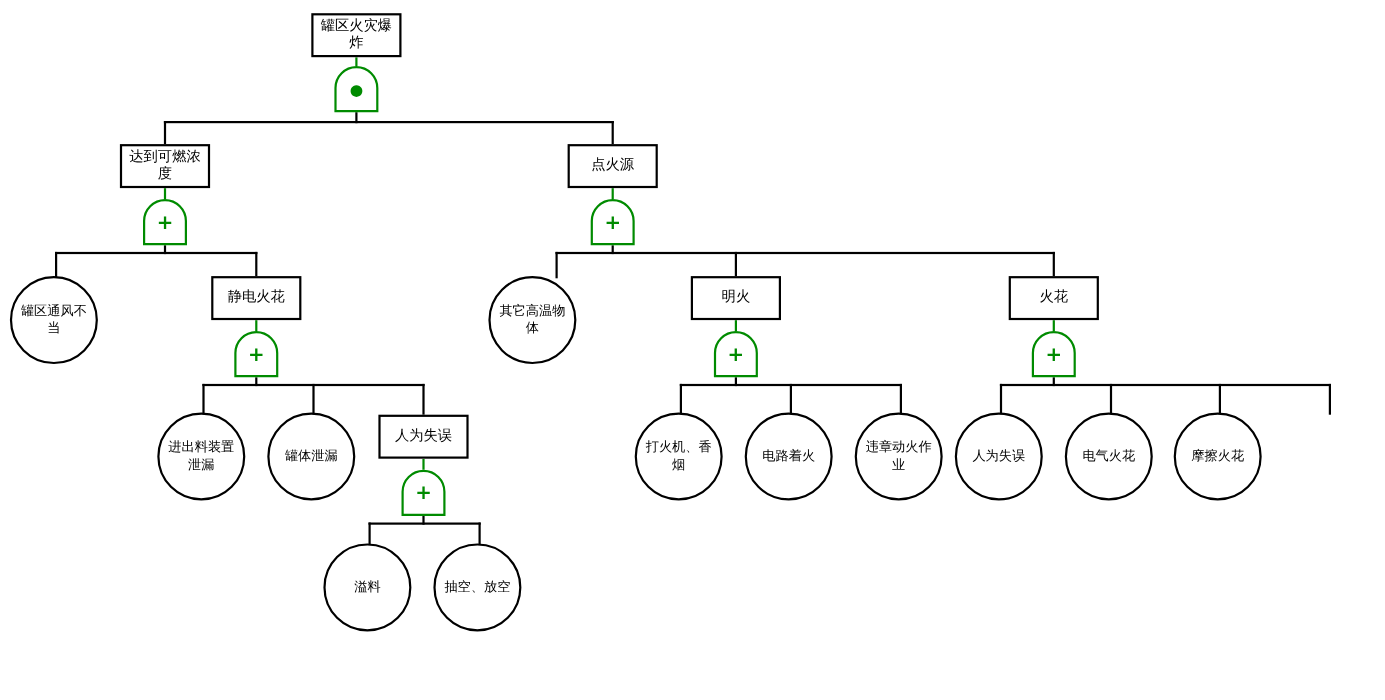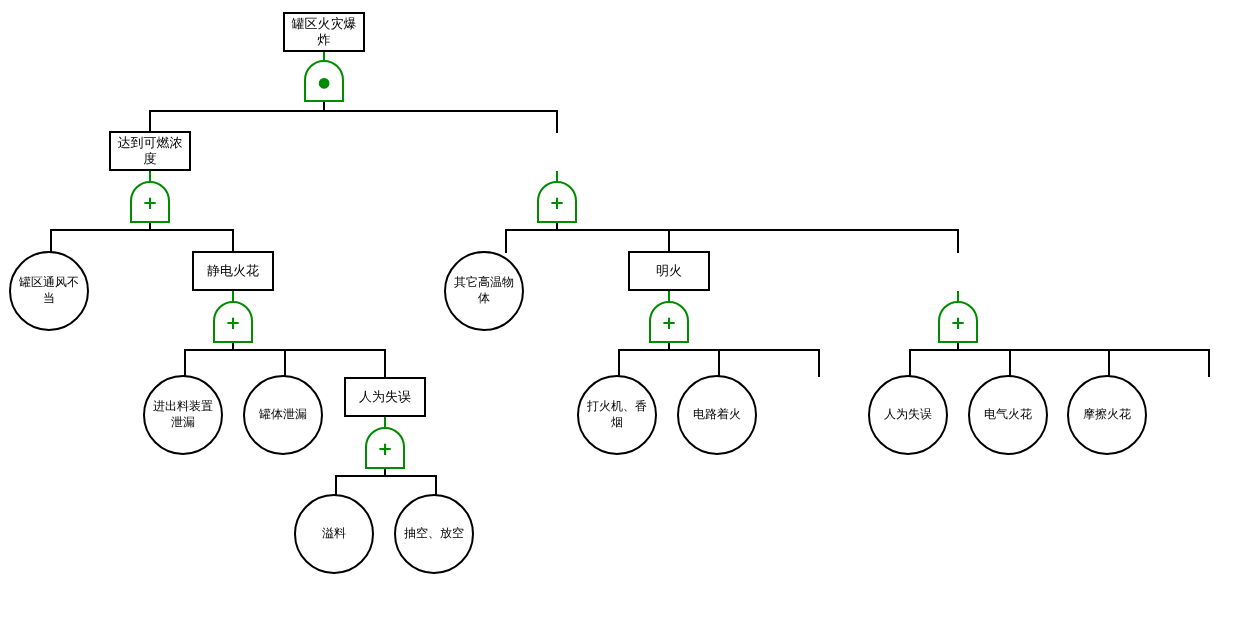--- a/index.html
+++ b/index.html
@@ -71,26 +71,32 @@
 <body>
 
 <div class="canvas">
 
   <div class="rect" style="left:283px;top:12px">
     <span>罐区火灾爆炸</span>
   </div>
   <div class="rect" style="left:109px;top:131px">
     <span>达到可燃浓度</span>
   </div>
+  <div class="rect" style="left:516px;top:131px">
+    <span>点火源</span>
+  </div>
   <div class="rect" style="left:192px;top:251px">
     <span>静电火花</span>
   </div>
   <div class="rect" style="left:628px;top:251px">
     <span>明火</span>
   </div>
+  <div class="rect" style="left:917px;top:251px">
+    <span>火花</span>
+  </div>
   <div class="rect" style="left:344px;top:377px">
     <span>人为失误</span>
   </div>
 
   <div class="circle" style="left:9px;top:251px">
     <span>罐区通风不当</span>
   </div>
   <div class="circle" style="left:444px;top:251px">
     <span>其它高温物体</span>
   </div>
@@ -98,20 +104,23 @@
     <span>进出料装置泄漏</span>
   </div>
   <div class="circle" style="left:243px;top:375px">
     <span>罐体泄漏</span>
   </div>
   <div class="circle" style="left:577px;top:375px">
     <span>打火机、香烟</span>
   </div>
   <div class="circle" style="left:677px;top:375px">
     <span>电路着火</span>
+  </div>
+  <div class="circle" style="left:777px;top:375px">
+    <span>违章动火作业</span>
   </div>
   <div class="circle" style="left:868px;top:375px">
     <span>人为失误</span>
   </div>
   <div class="circle" style="left:968px;top:375px">
     <span>电气火花</span>
   </div>
   <div class="circle" style="left:1067px;top:375px">
     <span>摩擦火花</span>
   </div>

